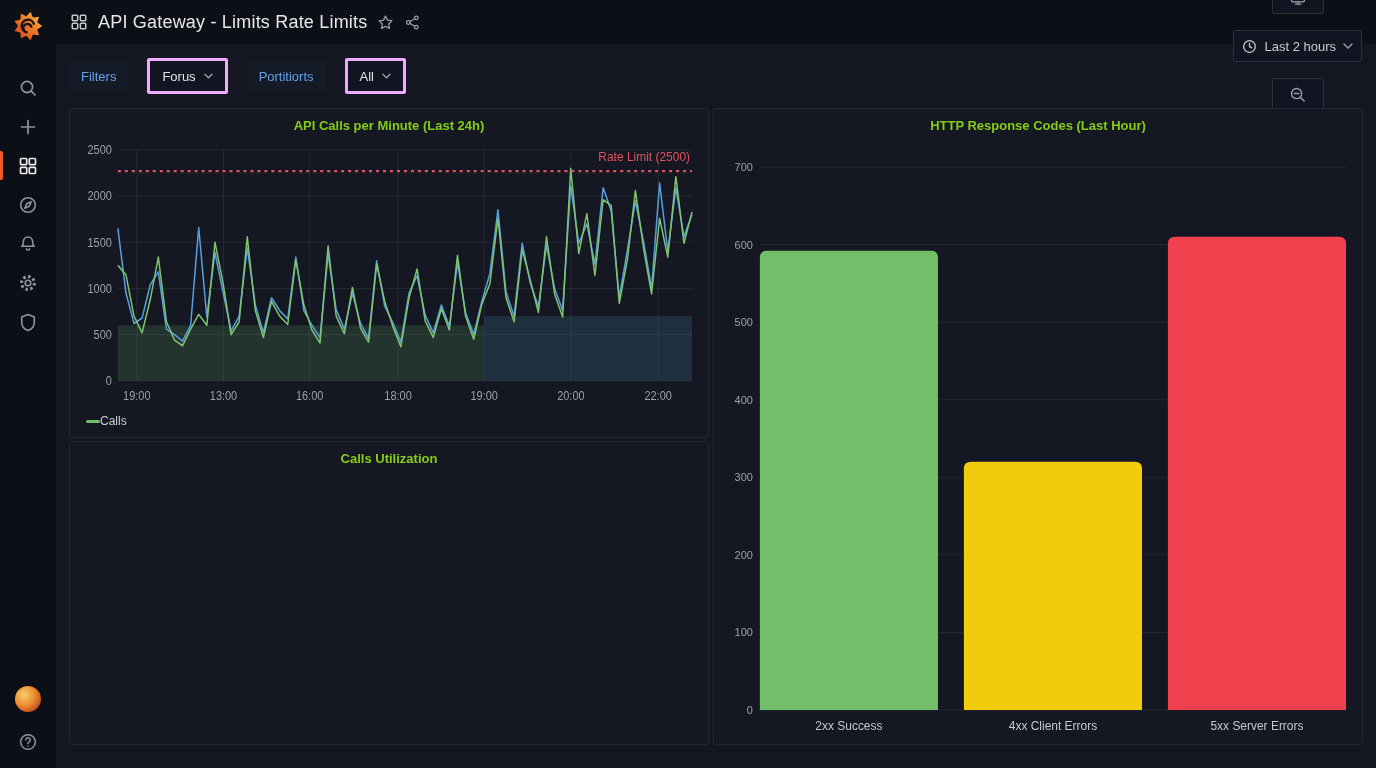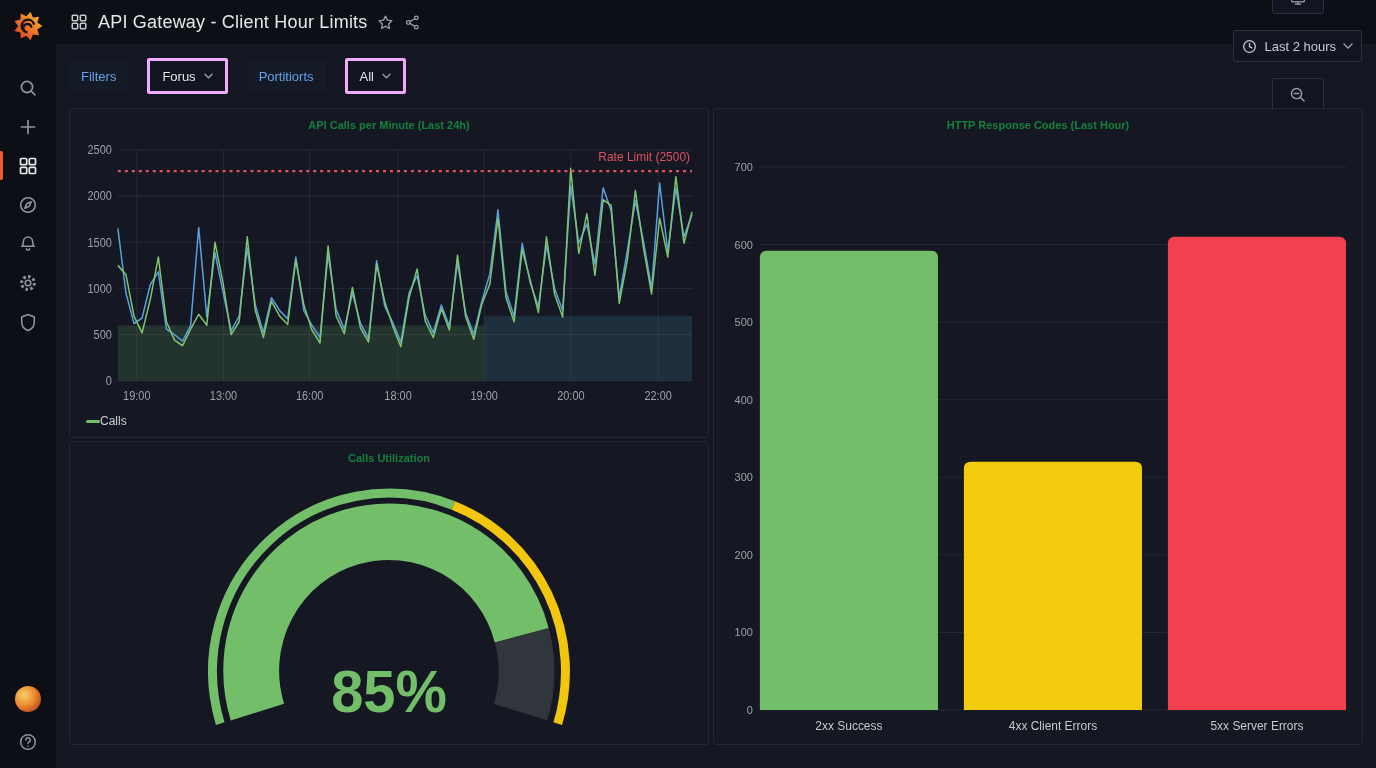--- a/index.html
+++ b/index.html
@@ -29,21 +29,21 @@
   
   .filterbar{display:flex;gap:19px;padding:14px 14px 8px 13px;align-items:center;}
   .pill{height:30px;display:flex;align-items:center;padding:0 12px;border-radius:2px;font-size:13px;cursor:pointer;}
   .pill.flat{background:#151a27;color:#63a0e8;}
   .pill.drop{border:3px solid #f0abfc;background:#111522;color:#e3e4e6;gap:8px;font-weight:500;}
   .pill .chev{color:#9aa0a6;display:flex;}
   
   .content{flex:1;padding:6px 14px 0 13px;display:grid;grid-template-columns:640px 650px;grid-template-rows:330px 304px;gap:3px 4px;align-content:start;}
   .panel{background:#151823;border:1px solid #232836;border-radius:3px;display:flex;flex-direction:column;padding:4px 8px 6px;box-sizing:border-box;min-height:0;}
   .panel.tall{grid-column:2;grid-row:1 / span 2;}
-  .panel-header{height:24px;display:flex;align-items:center;justify-content:center;font-size:11px;font-weight:700;color:#15803d;cursor:pointer;flex:0 0 24px;}
+  .panel-header{height:24px;display:flex;align-items:center;justify-content:center;font-size:13px;font-weight:700;color:#84cc16;cursor:pointer;flex:0 0 24px;}
   .chart{flex:1;min-height:0;}
   .chart svg{display:block;width:100%;height:100%;font-family:inherit;}
   .legend{height:20px;display:flex;align-items:center;padding-left:8px;font-size:12px;color:#cdced0;cursor:pointer;flex:0 0 20px;}
   .legend-swatch{width:14px;height:3px;border-radius:2px;background:#73bf69;}
   svg text{font-family:"Liberation Sans",sans-serif;}
 </style>
 </head>
 <body>
 
 <div class="app">
@@ -123,21 +123,21 @@
 
     <div class="topbar">
       <span class="tb-icon">
         <svg width="18" height="18" viewBox="0 0 20 20" fill="none" stroke="#c7c8ca" stroke-width="1.7">
           <rect x="2.5" y="2.5" width="6" height="6" rx="1"></rect>
             <rect x="11.5" y="2.5" width="6" height="6" rx="1"></rect>
           <rect x="2.5" y="11.5" width="6" height="6" rx="1"></rect>
             <rect x="11.5" y="11.5" width="6" height="6" rx="1"></rect>
         </svg>
       </span>
-      <span class="tb-title">API Gateway - Client Hour Limits</span>
+      <span class="tb-title">API Gateway - Limits Rate Limits</span>
       <span class="tb-icon">
         <svg width="17" height="17" viewBox="0 0 20 20" fill="none" stroke="currentColor" stroke-width="1.5" stroke-linejoin="round">
           <path d="M10 2.5 l2.3 4.7 5.2.8 -3.8 3.7.9 5.2 L10 14.4 5.4 16.9l.9-5.2 -3.8-3.7 5.2-.8 Z"></path>
         </svg>
       </span>
       <span class="tb-icon">
         <svg width="17" height="17" viewBox="0 0 20 20" fill="none" stroke="currentColor" stroke-width="1.5">
           <circle cx="5" cy="10" r="2.1"></circle>
             <circle cx="14.5" cy="4.5" r="2.1"></circle>
             <circle cx="14.5" cy="15.5" r="2.1"></circle>
@@ -306,26 +306,17 @@
               <path d="M 242.66666666666666 572 L 242.66666666666666 331.2285714285714 Q 242.66666666666666 324.2285714285714 249.66666666666666 324.2285714285714 L 414.3333333333333 324.2285714285714 Q 421.3333333333333 324.2285714285714 421.3333333333333 331.2285714285714 L 421.3333333333333 572 Z" fill="#f2cc0c"></path>
               <text x="332" y="592" text-anchor="middle" font-size="12" fill="#c8c9cb">4xx Client Errors</text>
               <path d="M 447.3333333333333 572 L 447.3333333333333 106.68571428571425 Q 447.3333333333333 99.68571428571425 454.3333333333333 99.68571428571425 L 619 99.68571428571425 Q 626 99.68571428571425 626 106.68571428571425 L 626 572 Z" fill="#f2414e"></path>
               <text x="536.6666666666666" y="592" text-anchor="middle" font-size="12" fill="#c8c9cb">5xx Server Errors</text>
             </svg>
         </div>
       </div>
 
       <div class="panel">
         <div class="panel-header">Calls Utilization</div>
-        <div class="chart">
-          <svg id="gauge-svg" viewBox="0 0 624 266" preserveAspectRatio="none">
-              <path d="M 142.7 251.7 A 177 177 0 0 1 376.6 35.2" fill="none" stroke="#73bf69" stroke-width="9"></path>
-              <path d="M 376.6 35.2 A 177 177 0 0 1 481.3 251.7" fill="none" stroke="#f2c50f" stroke-width="9"></path>
-              <path d="M 180.0 240.3 A 138 138 0 1 1 445.2 164.1" fill="none" stroke="#73bf69" stroke-width="56"></path>
-              <path d="M 445.2 164.1 A 138 138 0 0 1 444.0 240.3" fill="none" stroke="#31353c" stroke-width="56"></path>
-              <text x="312" y="240" text-anchor="middle" font-size="58" font-weight="700" fill="#73bf69">85%</text>
-            </svg>
-        </div>
       </div>
 
     </div>
   </div>
 </div>
 
 </body></html>

